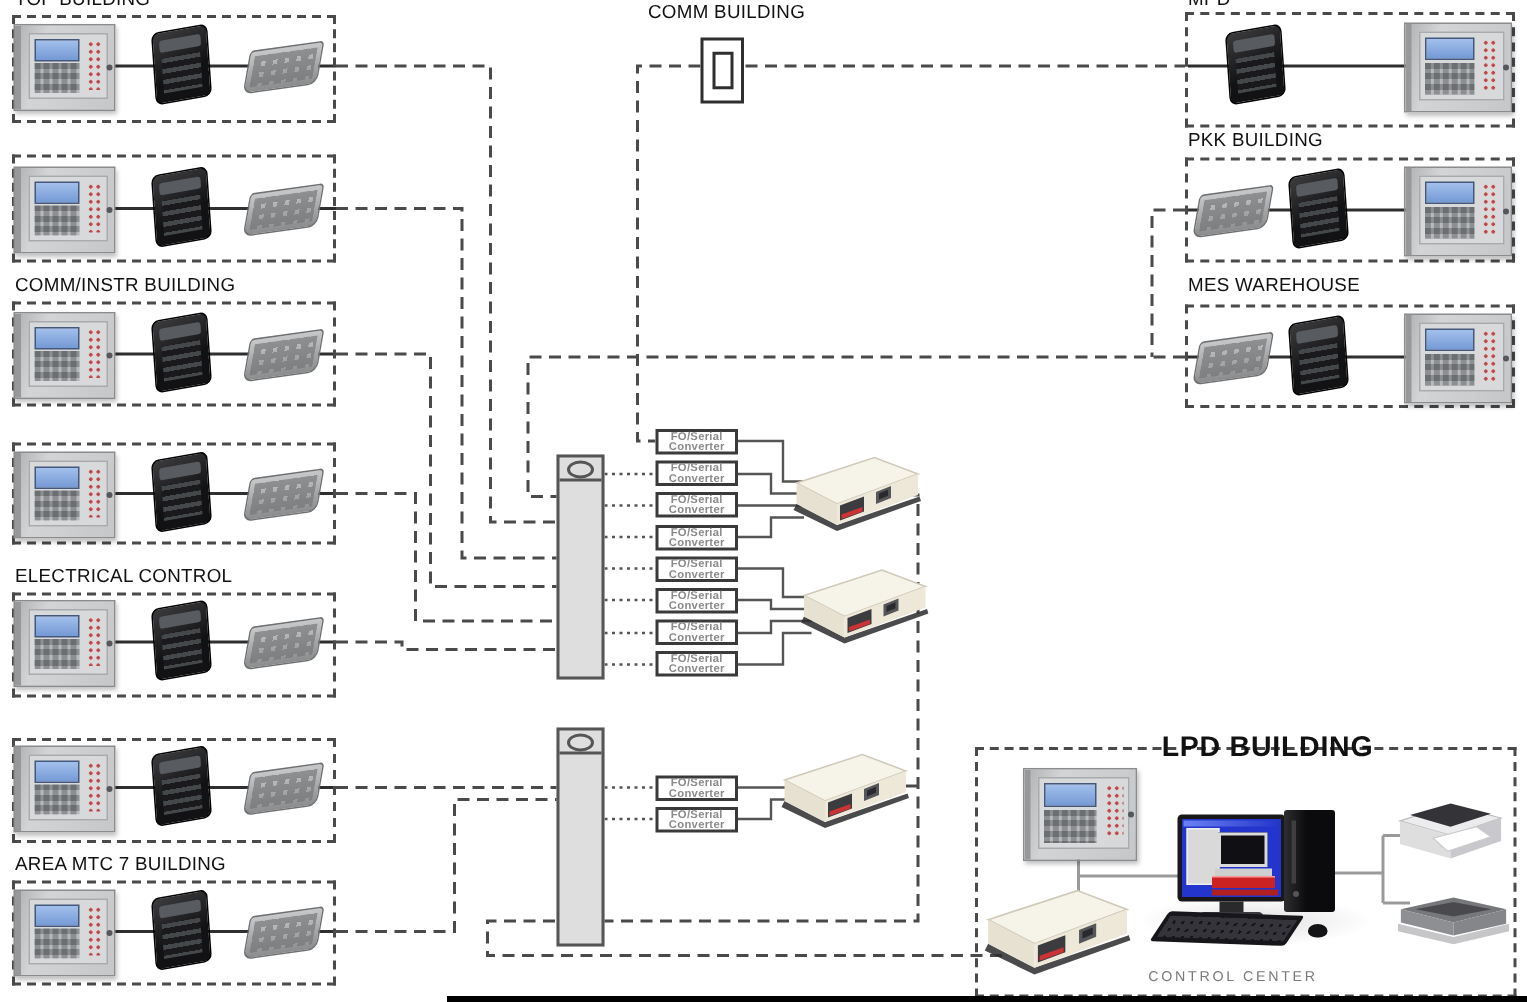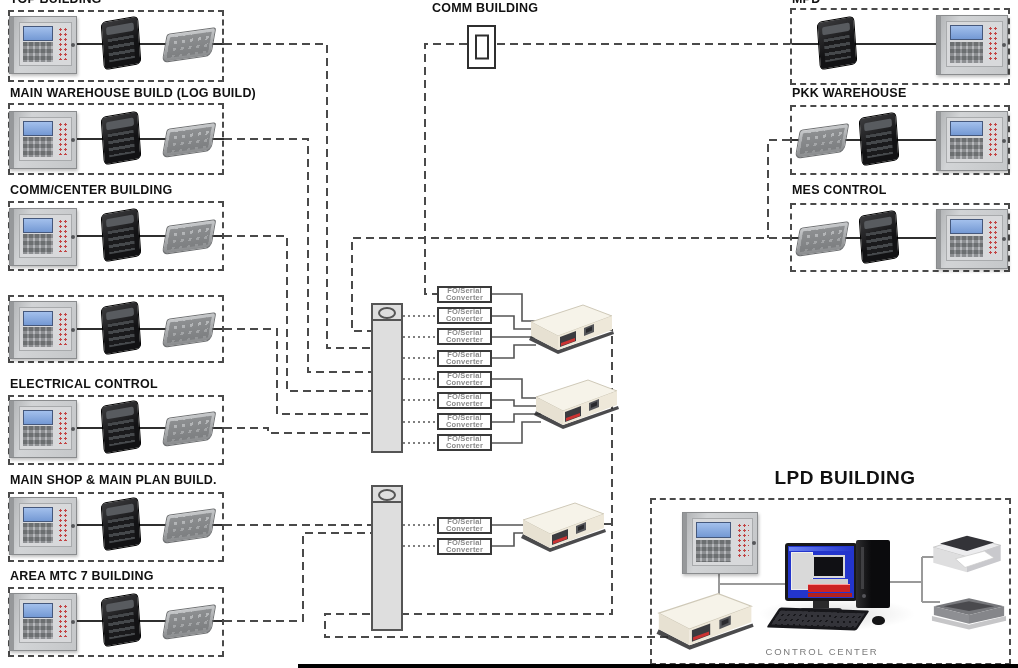--- a/index.html
+++ b/index.html
@@ -2,21 +2,21 @@
 <html><head>
 <meta charset="utf-8">
 <style>
   html,body{margin:0;padding:0;background:#fff;}
   .page{position:relative;width:1018px;height:668px;overflow:hidden;background:#fff;
         font-family:"Liberation Sans",sans-serif;}
   svg.wires{position:absolute;left:0;top:0;z-index:1;}
   
   .bbox{position:absolute;border:2px dashed #4a4a4a;box-sizing:border-box;background:transparent;z-index:2;}
   
-  .blabel{position:absolute;z-index:4;font-size:12.5px;font-weight:700;color:#111;
+  .blabel{position:absolute;z-index:4;font-size:12.5px;font-weight:400;color:#111;
           letter-spacing:.2px;white-space:nowrap;}
   .lpd-label{position:absolute;z-index:4;font-size:19px;font-weight:700;color:#111;
              letter-spacing:.5px;text-align:center;white-space:nowrap;}
   .cc-label{position:absolute;z-index:4;font-size:9.5px;font-weight:400;color:#7a7a7a;
             letter-spacing:1.8px;text-align:center;white-space:nowrap;}
   
   .dev{position:absolute;z-index:3;}
   
   .facp{position:relative;width:100%;height:100%;
         background:linear-gradient(105deg,#aeb0b2 0%,#d2d4d6 28%,#c5c7c9 100%);
@@ -160,30 +160,28 @@
   <div class="bbox" style="left:8px;top:492px;width:216px;height:70px"></div>
   <div class="bbox" style="left:8px;top:587px;width:216px;height:70px"></div>
 
   <div class="bbox" style="left:790px;top:8px;width:220px;height:77px"></div>
   <div class="bbox" style="left:790px;top:105px;width:220px;height:70px"></div>
   <div class="bbox" style="left:790px;top:203px;width:220px;height:69px"></div>
 
   <div class="bbox" style="left:650px;top:498px;width:361px;height:167px"></div>
 
   <div class="blabel" style="left:10px;top:-8px">TOP BUILDING</div>
-  <div class="blabel" style="left:10px;top:86px">MAIN WAREHOUSE BUILD (LOG BUILD)</div>
-  <div class="blabel" style="left:10px;top:183px">COMM/CENTER BUILDING</div>
+  <div class="blabel" style="left:10px;top:183px">COMM/INSTR BUILDING</div>
   <div class="blabel" style="left:10px;top:377px">ELECTRICAL CONTROL</div>
-  <div class="blabel" style="left:10px;top:473px">MAIN SHOP &amp; MAIN PLAN BUILD.</div>
   <div class="blabel" style="left:10px;top:569px">AREA MTC 7 BUILDING</div>
   <div class="blabel" style="left:432px;top:1px">COMM BUILDING</div>
   <div class="blabel" style="left:792px;top:-8px">MPD</div>
-  <div class="blabel" style="left:792px;top:86px">PKK WAREHOUSE</div>
-  <div class="blabel" style="left:792px;top:183px">MES CONTROL</div>
-  <div class="lpd-label" style="left:715px;top:467px;width:260px">LPD BUILDING</div>
+  <div class="blabel" style="left:792px;top:86px">PKK BUILDING</div>
+  <div class="blabel" style="left:792px;top:183px">MES WAREHOUSE</div>
+  <div class="lpd-label" style="left:715px;top:488px;width:260px">LPD BUILDING</div>
   <div class="cc-label" style="left:752px;top:646px;width:140px">CONTROL CENTER</div>
 
   <div class="dev" style="left:9px;top:16px;width:66px;height:56px">
   <div class="facp">
     <div class="facp-in">
       <div class="facp-lcd"></div>
       <div class="facp-keys"></div>
       <div class="facp-red"></div>
     </div>
     <div class="facp-lock"></div>

